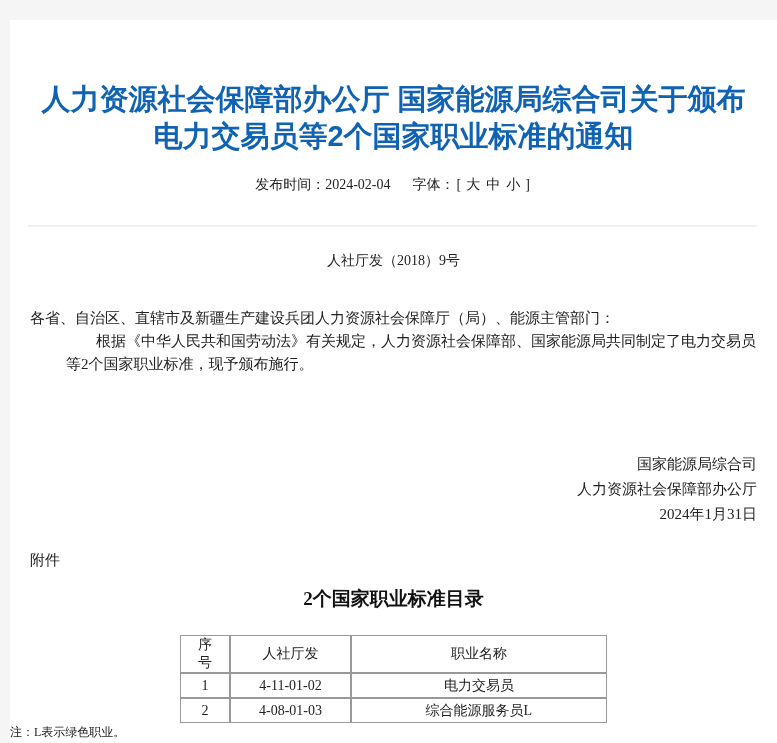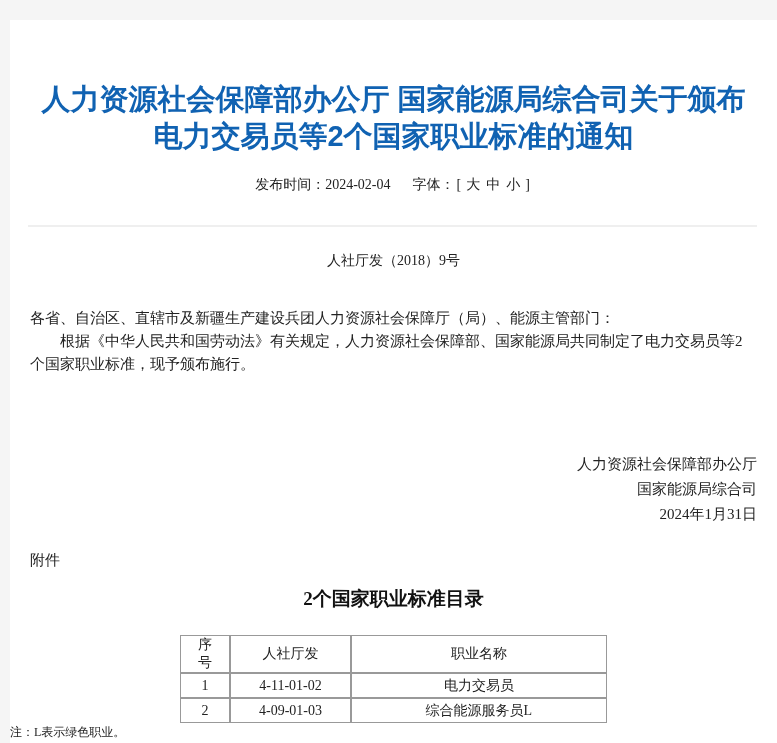--- a/index.html
+++ b/index.html
@@ -45,21 +45,21 @@
     margin-top:25px;
     font-size:14px;
     color:#222;
   }
   .content {
     margin:37px 20px 0 20px;
     font-size:15px;
     line-height:23px;
     color:#222;
   }
-  .para-indent { text-indent:2em; }
+  .para-indent { text-indent:2em;margin-left:36px; }
   .signature {
     margin:76px 20px 0 20px;
     text-align:right;
     font-size:15px;
     line-height:25px;
     color:#222;
   }
   .attachment {
     margin:24px 20px 16px 20px;
     font-size:15px;
@@ -115,22 +115,22 @@
   <div class="divider"></div>
 
   <div class="doc-number">人社厅发（2018）9号</div>
 
   <div class="content">
     <p>各省、自治区、直辖市及新疆生产建设兵团人力资源社会保障厅（局）、能源主管部门：</p>
     <p class="para-indent">根据《中华人民共和国劳动法》有关规定，人力资源社会保障部、国家能源局共同制定了电力交易员等2个国家职业标准，现予颁布施行。</p>
   </div>
 
   <div class="signature">
+    <div>国家能源局综合司</div>
     <div>人力资源社会保障部办公厅</div>
-    <div>国家能源局综合司</div>
     <div>2024年1月31日</div>
   </div>
 
   <div class="attachment">附件</div>
 
   <div class="catalog-title">2个国家职业标准目录</div>
 
   <div class="table-wrap">
     <table class="catalog">
       <colgroup>
@@ -146,21 +146,21 @@
         </tr>
       </thead>
       <tbody>
         <tr>
           <td>1</td>
           <td>4-11-01-02</td>
           <td>电力交易员</td>
         </tr>
         <tr>
           <td>2</td>
-          <td>4-09-01-03</td>
+          <td>4-08-01-03</td>
           <td>综合能源服务员L</td>
         </tr>
       </tbody>
     </table>
   </div>
 
   <div class="table-note">注：L表示绿色职业。</div>
 
 </div>
 

